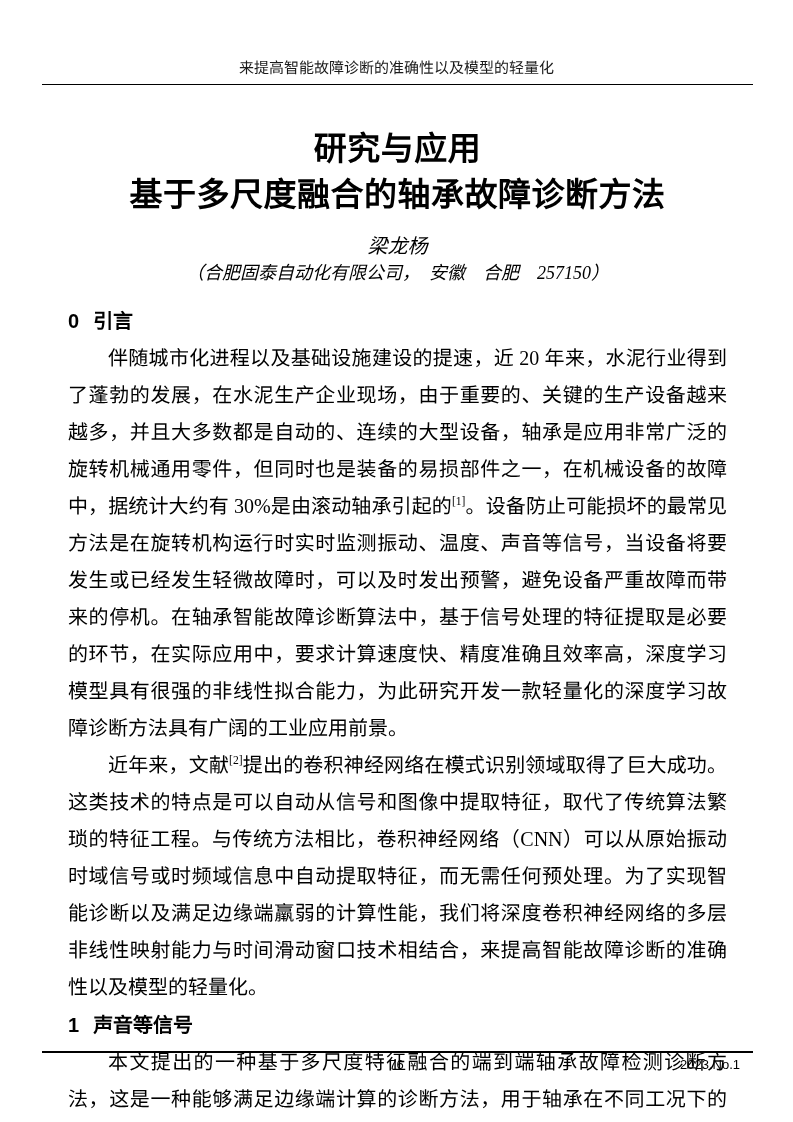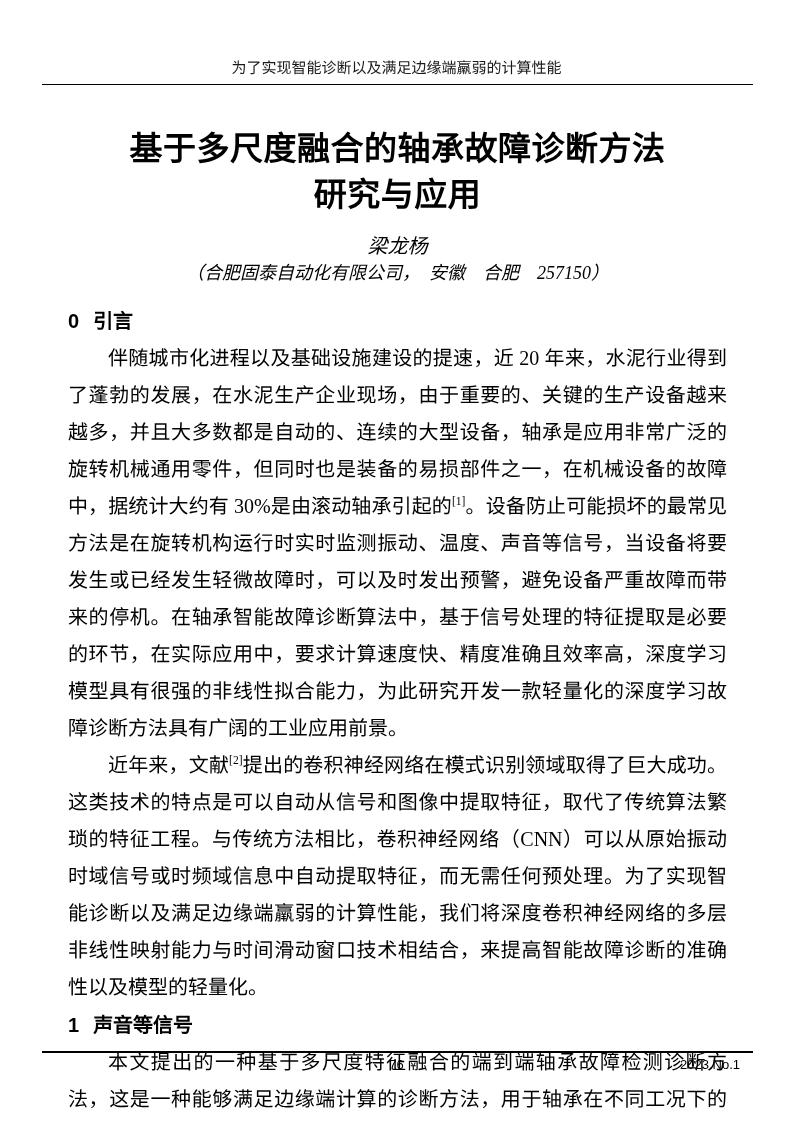--- a/index.html
+++ b/index.html
@@ -114,28 +114,28 @@
     font-family: "Liberation Sans", "DejaVu Sans", sans-serif;
     font-size: 13px;
     line-height: 16px;
   }
 </style>
 </head>
 <body>
 
 <div class="page">
 
-  <div class="running-title">为了实现智能诊断以及满足边缘端羸弱的计算性能</div>
+  <div class="running-title">来提高智能故障诊断的准确性以及模型的轻量化</div>
   <div class="head-rule"></div>
 
   <div class="content">
 
     <h1 class="title">
+      <span class="title-line">研究与应用</span>
       <span class="title-line">基于多尺度融合的轴承故障诊断方法</span>
-      <span class="title-line">研究与应用</span>
     </h1>
 
     <div class="author">梁龙杨</div>
 
     <div class="affiliation">（合肥固泰自动化有限公司，　安徽　合肥　257150）</div>
 
     <section>
       <h2 class="sec-heading">
         <span class="sec-number">0</span><span class="sec-title">引言</span>
       </h2>

